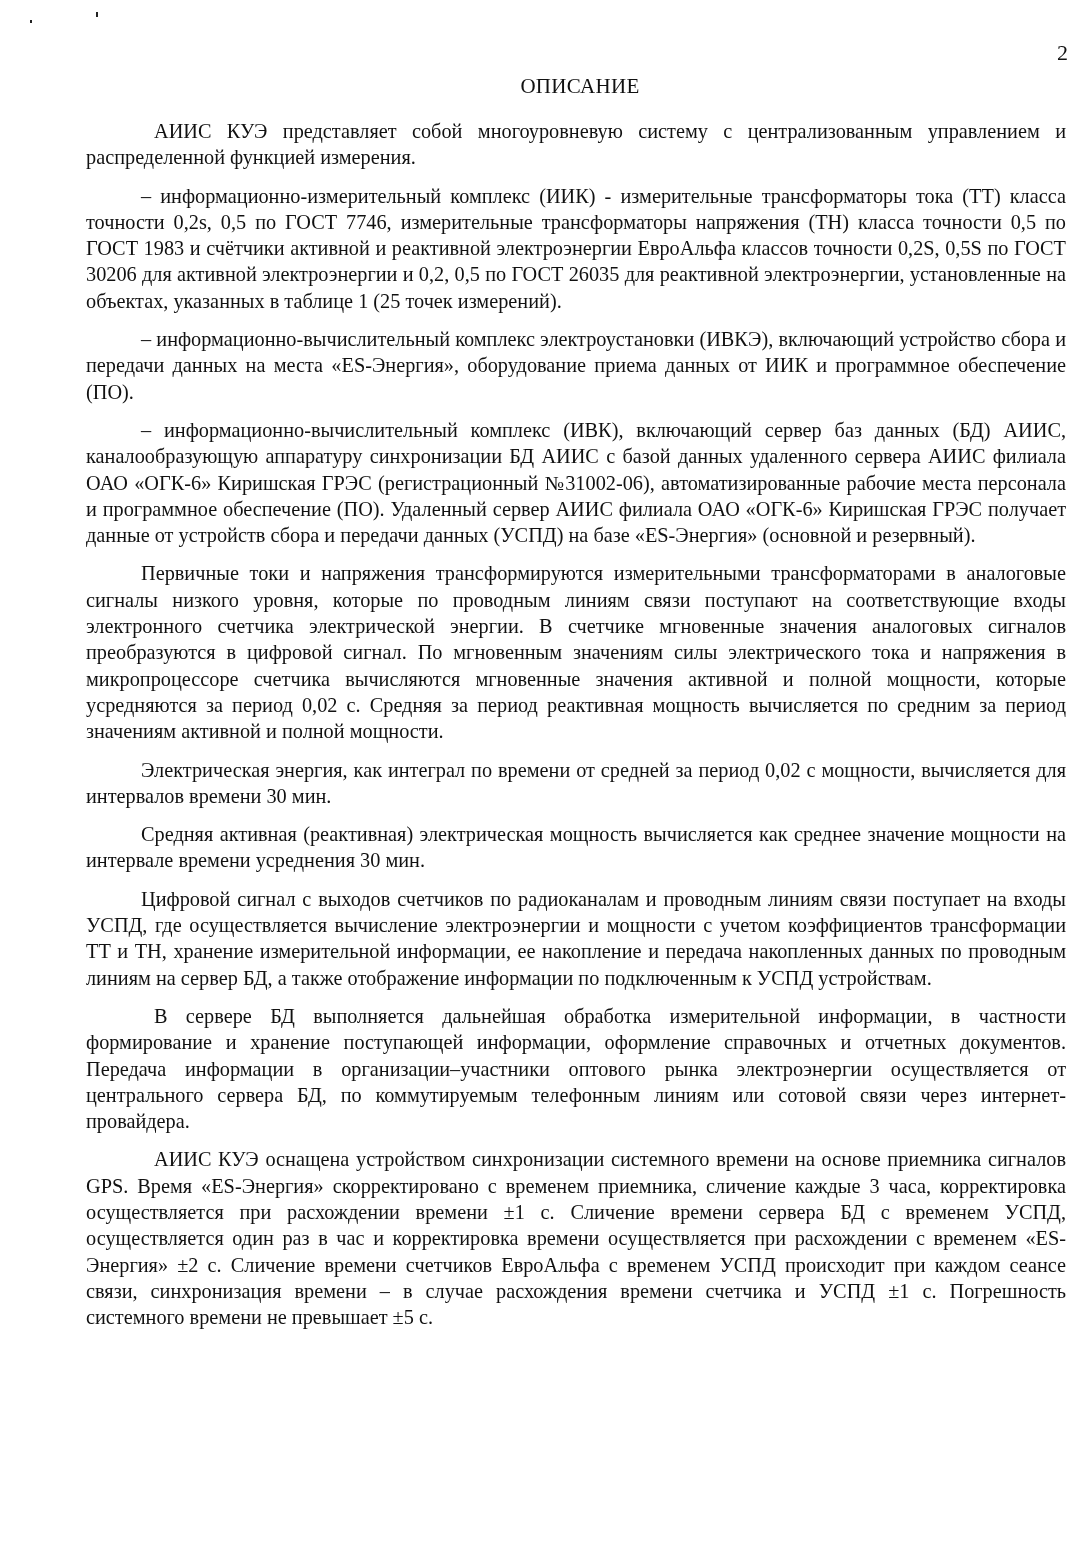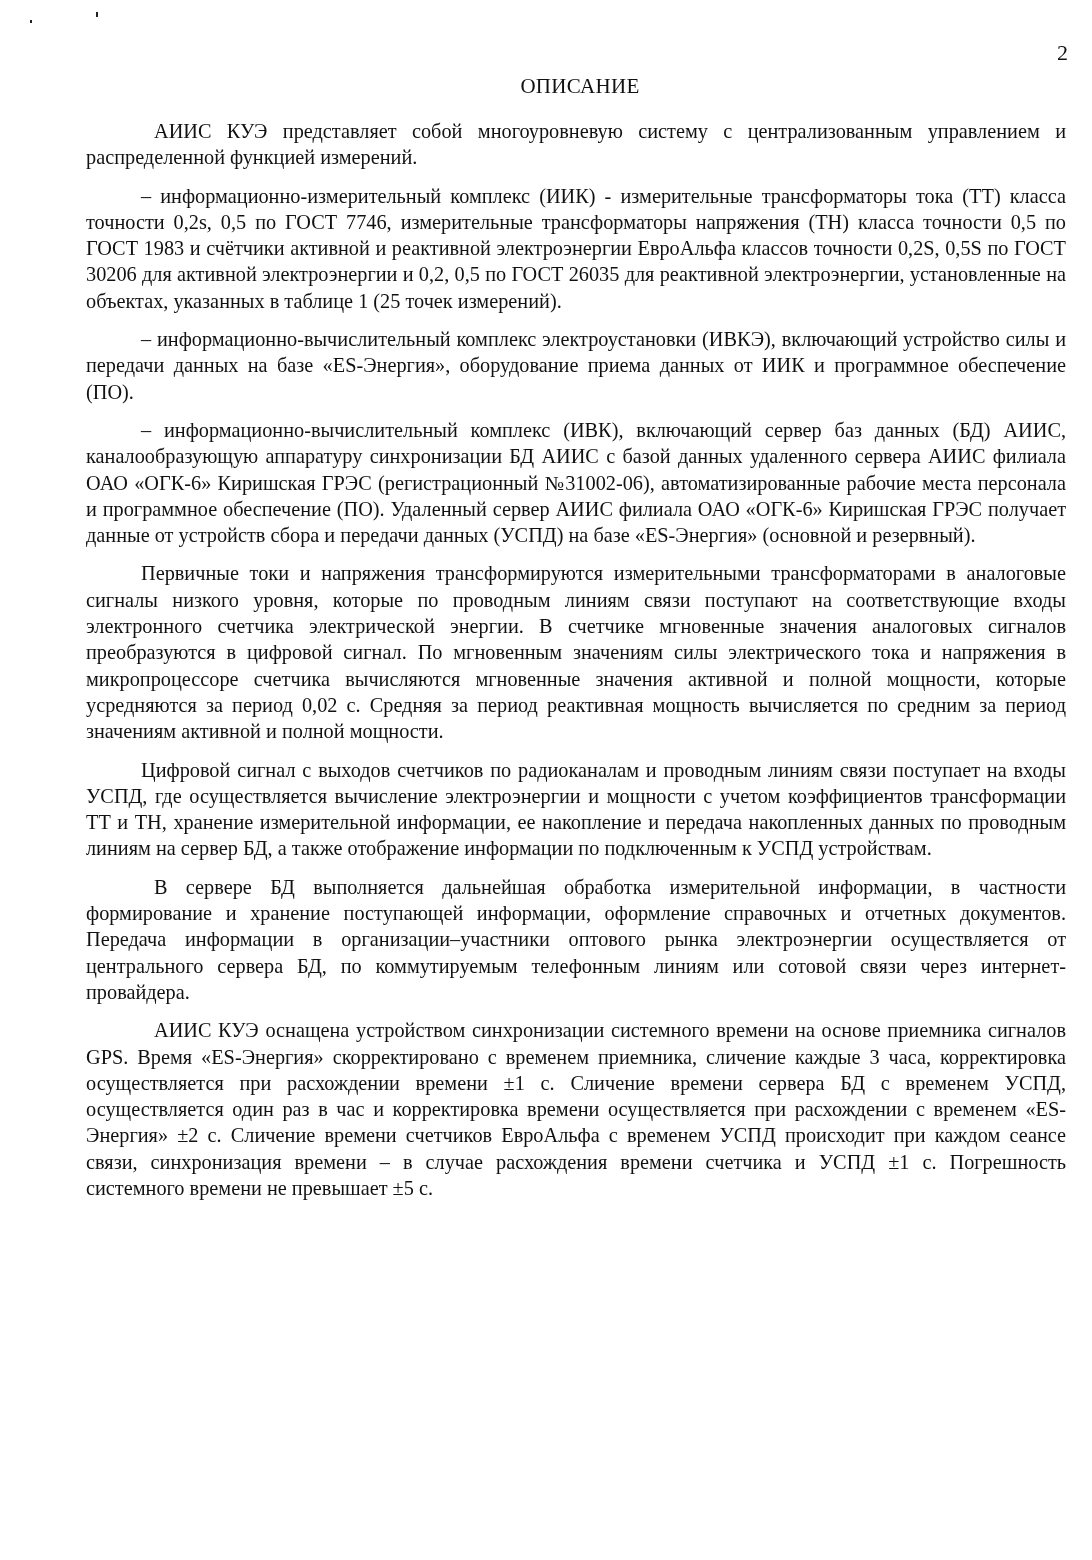--- a/index.html
+++ b/index.html
@@ -29,21 +29,23 @@
 </head>
 <body>
 
 <div class="speck" style="left:30px;top:20px;width:2px;height:3px;"></div>
 <div class="speck" style="left:96px;top:12px;width:2px;height:5px;"></div>
 
 <div class="page-number">2</div>
 <div class="title">ОПИСАНИЕ</div>
 
 <div class="body-text">
-  <p class="para indent-wide">АИИС КУЭ представляет собой многоуровневую систему с централизованным управлением и распределенной функцией измерений.</p>
+  <p class="para indent-wide">АИИС КУЭ представляет собой многоуровневую систему с централизованным управлением и распределенной функцией измерения.</p>
   <p class="para">– информационно-измерительный комплекс (ИИК) - измерительные трансформаторы тока (ТТ) класса точности 0,2s, 0,5 по ГОСТ 7746, измерительные трансформаторы напряжения (ТН) класса точности 0,5 по ГОСТ 1983 и счётчики активной и реактивной электроэнергии ЕвроАльфа классов точности 0,2S, 0,5S по ГОСТ 30206 для активной электроэнергии и 0,2, 0,5 по ГОСТ 26035 для реактивной электроэнергии, установленные на объектах, указанных в таблице 1 (25 точек измерений).</p>
-  <p class="para">– информационно-вычислительный комплекс электроустановки (ИВКЭ), включающий устройство силы и передачи данных на базе «ES-Энергия», оборудование приема данных от ИИК и программное обеспечение (ПО).</p>
+  <p class="para">– информационно-вычислительный комплекс электроустановки (ИВКЭ), включающий устройство сбора и передачи данных на места «ES-Энергия», оборудование приема данных от ИИК и программное обеспечение (ПО).</p>
   <p class="para">– информационно-вычислительный комплекс (ИВК), включающий сервер баз данных (БД) АИИС, каналообразующую аппаратуру синхронизации БД АИИС с базой данных удаленного сервера АИИС филиала ОАО «ОГК-6» Киришская ГРЭС (регистрационный №31002-06), автоматизированные рабочие места персонала и программное обеспечение (ПО). Удаленный сервер АИИС филиала ОАО «ОГК-6» Киришская ГРЭС получает данные от устройств сбора и передачи данных (УСПД) на базе «ES-Энергия» (основной и резервный).</p>
   <p class="para">Первичные токи и напряжения трансформируются измерительными трансформаторами в аналоговые сигналы низкого уровня, которые по проводным линиям связи поступают на соответствующие входы электронного счетчика электрической энергии. В счетчике мгновенные значения аналоговых сигналов преобразуются в цифровой сигнал. По мгновенным значениям силы электрического тока и напряжения в микропроцессоре счетчика вычисляются мгновенные значения активной и полной мощности, которые усредняются за период 0,02 с. Средняя за период реактивная мощность вычисляется по средним за период значениям активной и полной мощности.</p>
+  <p class="para">Электрическая энергия, как интеграл по времени от средней за период 0,02 с мощности, вычисляется для интервалов времени 30 мин.</p>
+  <p class="para">Средняя активная (реактивная) электрическая мощность вычисляется как среднее значение мощности на интервале времени усреднения 30 мин.</p>
   <p class="para">Цифровой сигнал с выходов счетчиков по радиоканалам и проводным линиям связи поступает на входы УСПД, где осуществляется вычисление электроэнергии и мощности с учетом коэффициентов трансформации ТТ и ТН, хранение измерительной информации, ее накопление и передача накопленных данных по проводным линиям на сервер БД, а также отображение информации по подключенным к УСПД устройствам.</p>
   <p class="para indent-wide">В сервере БД выполняется дальнейшая обработка измерительной информации, в частности формирование и хранение поступающей информации, оформление справочных и отчетных документов. Передача информации в организации–участники оптового рынка электроэнергии осуществляется от центрального сервера БД, по коммутируемым телефонным линиям или сотовой связи через интернет-провайдера.</p>
   <p class="para indent-wide">АИИС КУЭ оснащена устройством синхронизации системного времени на основе приемника сигналов GPS. Время «ES-Энергия» скорректировано с временем приемника, сличение каждые 3 часа, корректировка осуществляется при расхождении времени ±1 с. Сличение времени сервера БД с временем УСПД, осуществляется один раз в час и корректировка времени осуществляется при расхождении с временем «ES-Энергия» ±2 с. Сличение времени счетчиков ЕвроАльфа с временем УСПД происходит при каждом сеансе связи, синхронизация времени – в случае расхождения времени счетчика и УСПД ±1 с. Погрешность системного времени не превышает ±5 с.</p>
 </div>
 
 </body></html>

